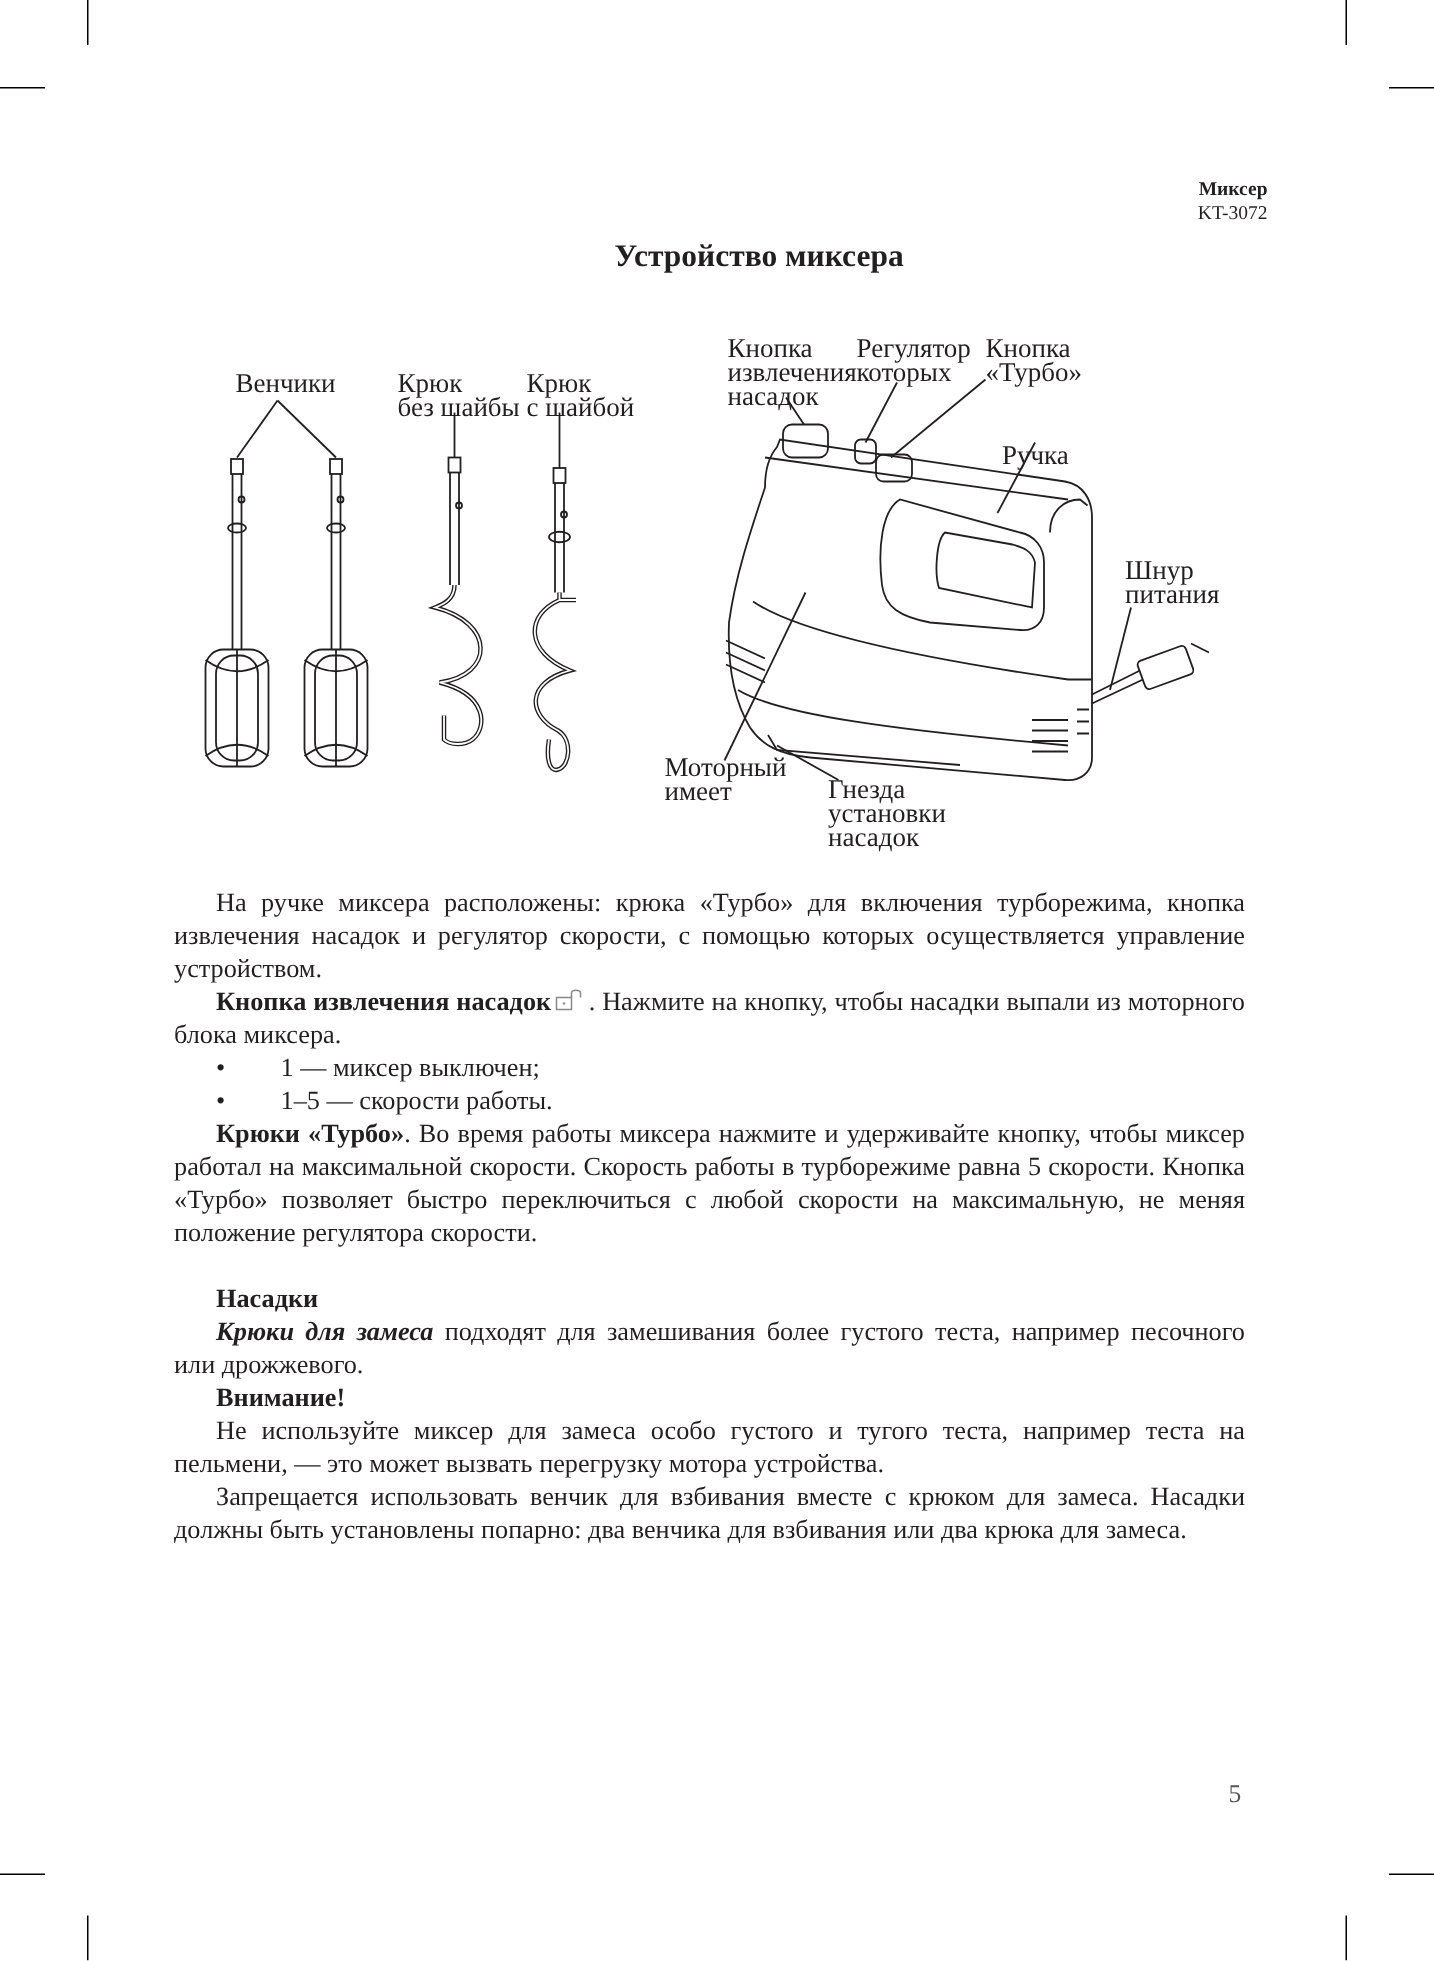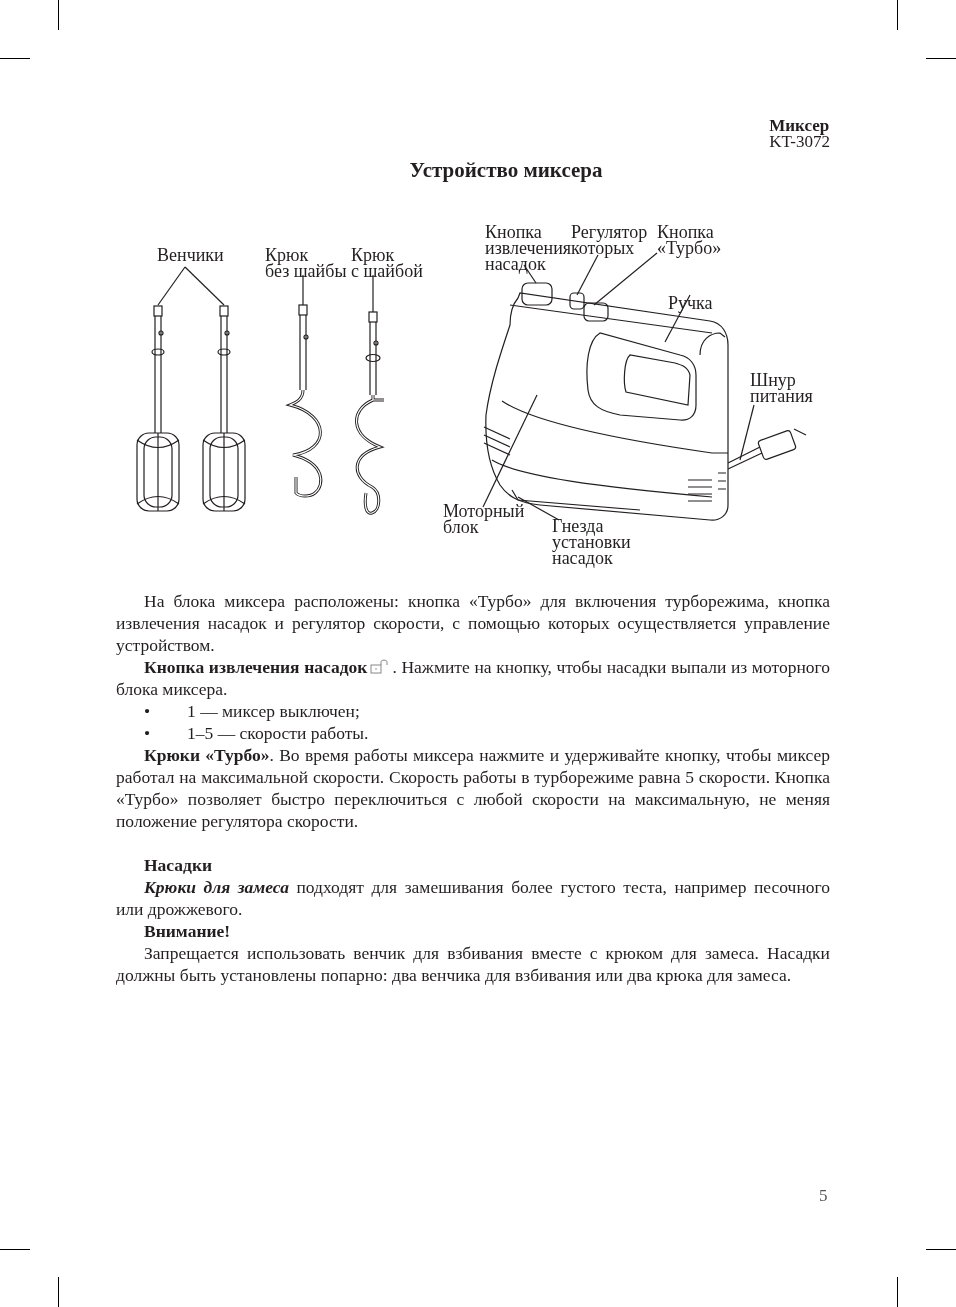--- a/index.html
+++ b/index.html
@@ -1,19 +1,19 @@
 <!DOCTYPE html>
 <html><head>
   <meta charset="utf-8">
   <style>
     html, body { margin:0; padding:0; background:#ffffff; }
     body { width:956px; height:1307px; position:relative; overflow:hidden;
       font-family:"Liberation Serif", "DejaVu Serif", serif; color:#231f20; }
     .crop { position:absolute; background:#000; }
-    .header { position:absolute; right:126px; top:118px; text-align:left; font-size:17px; line-height:16px; }
+    .header { position:absolute; right:111px; top:118px; text-align:right; font-size:13px; line-height:16px; }
     .header .product { font-weight:bold; }
     .title { position:absolute; left:0; width:956px; top:158px; text-align:center; font-size:21px; font-weight:bold;margin-left:28px; }
     .figure { position:absolute; left:100px; top:215px; width:740px; height:365px; }
     .figure svg { position:absolute; left:0; top:0; }
     .lbl { position:absolute; font-size:18px; line-height:16px; white-space:nowrap; }
     .body-text { position:absolute; left:116px; top:590px; width:714px; font-size:17.5px; line-height:22px; text-align:justify; }
     .body-text p { margin:0; text-indent:28px; }
     .body-text .bullet { text-indent:0; padding-left:28px; display:flex; }
     .body-text .bullet .dot { width:43px; flex:none; }
     .gap { height:22px; }
@@ -150,45 +150,46 @@
     <div>Кнопка</div>
     <div>«Турбо»</div>
   </div>
   <div class="lbl" style="left:568px;top:80px">Ручка</div>
   <div class="lbl" style="left:650px;top:157px">
     <div>Шнур</div>
     <div>питания</div>
   </div>
   <div class="lbl" style="left:343px;top:288px">
     <div>Моторный</div>
-    <div>блок</div>
+    <div>имеет</div>
   </div>
   <div class="lbl" style="left:452px;top:303px">
     <div>Гнезда</div>
     <div>установки</div>
     <div>насадок</div>
   </div>
 </div>
 
 <div class="body-text">
-  <p>На блока миксера расположены: кнопка «Турбо» для включения турборежима, кнопка извлечения насадок и регулятор скорости, с помощью которых осуществляется управление устройством.</p>
+  <p>На ручке миксера расположены: крюка «Турбо» для включения турборежима, кнопка извлечения насадок и регулятор скорости, с помощью которых осуществляется управление устройством.</p>
   <p><b>Кнопка извлечения насадок</b><svg class="lock-icon" viewBox="0 0 20 15">
         <rect x="1" y="6" width="10" height="8" fill="none" stroke="#888" stroke-width="1"></rect>
         <circle cx="6" cy="10" r="0.8" fill="#888"></circle>
         <path d="M11 6 L11 3 C11 0.5 17 0.5 17 3 L17 6" fill="none" stroke="#888" stroke-width="1"></path>
       </svg><span>. Нажмите на кнопку, чтобы насадки выпали из моторного блока миксера.</span></p>
   <div class="bullet">
       <span class="dot">•</span>
       <span>1 — миксер выключен;</span>
     </div>
   <div class="bullet">
       <span class="dot">•</span>
       <span>1–5 — скорости работы.</span>
     </div>
   <p><b>Крюки «Турбо»</b><span>. Во время работы миксера нажмите и удерживайте кнопку, чтобы миксер работал на максимальной скорости. Скорость работы в турборежиме равна 5 скорости. Кнопка «Турбо» позволяет быстро переключиться с любой скорости на максимальную, не меняя положение регулятора скорости.</span></p>
   <div class="gap"></div>
   <p><b>Насадки</b></p>
   <p><b><i>Крюки для замеса</i></b><span> подходят для замешивания более густого теста, например песочного или дрожжевого.</span></p>
   <p><b>Внимание!</b></p>
+  <p>Не используйте миксер для замеса особо густого и тугого теста, например теста на пельмени, — это может вызвать перегрузку мотора устройства.</p>
   <p>Запрещается использовать венчик для взбивания вместе с крюком для замеса. Насадки должны быть установлены попарно: два венчика для взбивания или два крюка для замеса.</p>
 </div>
 
 <div class="page-num">5</div>
 
 </body></html>

